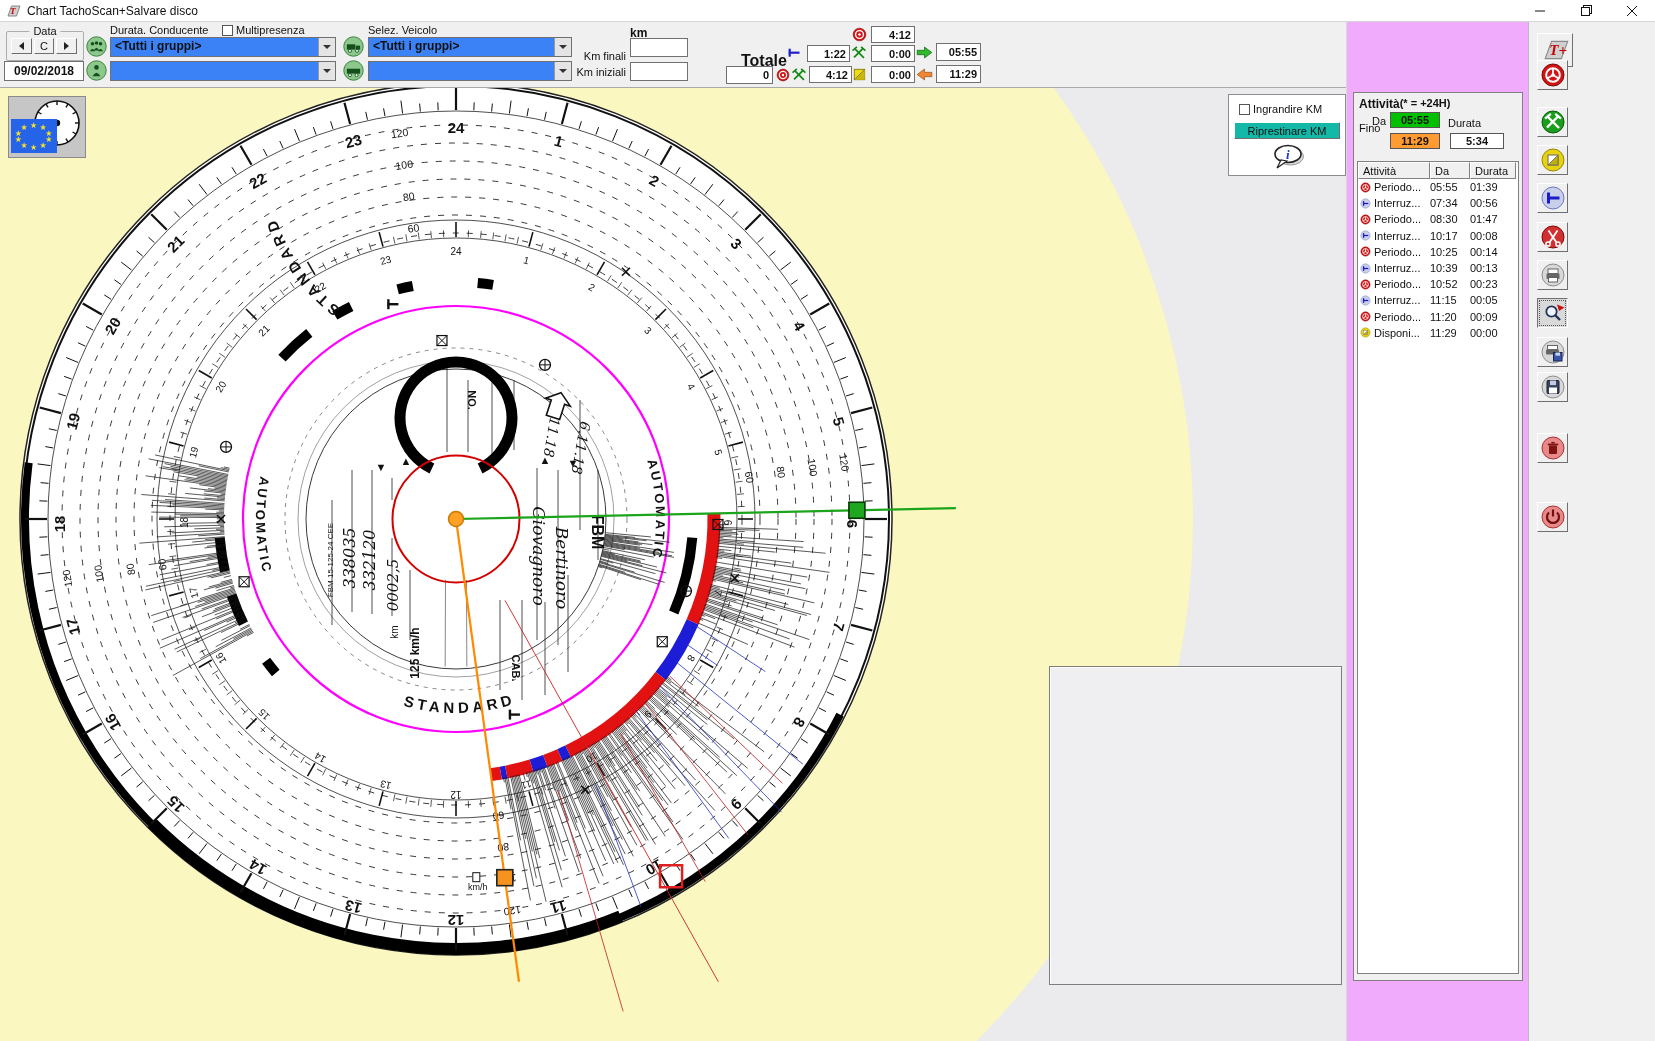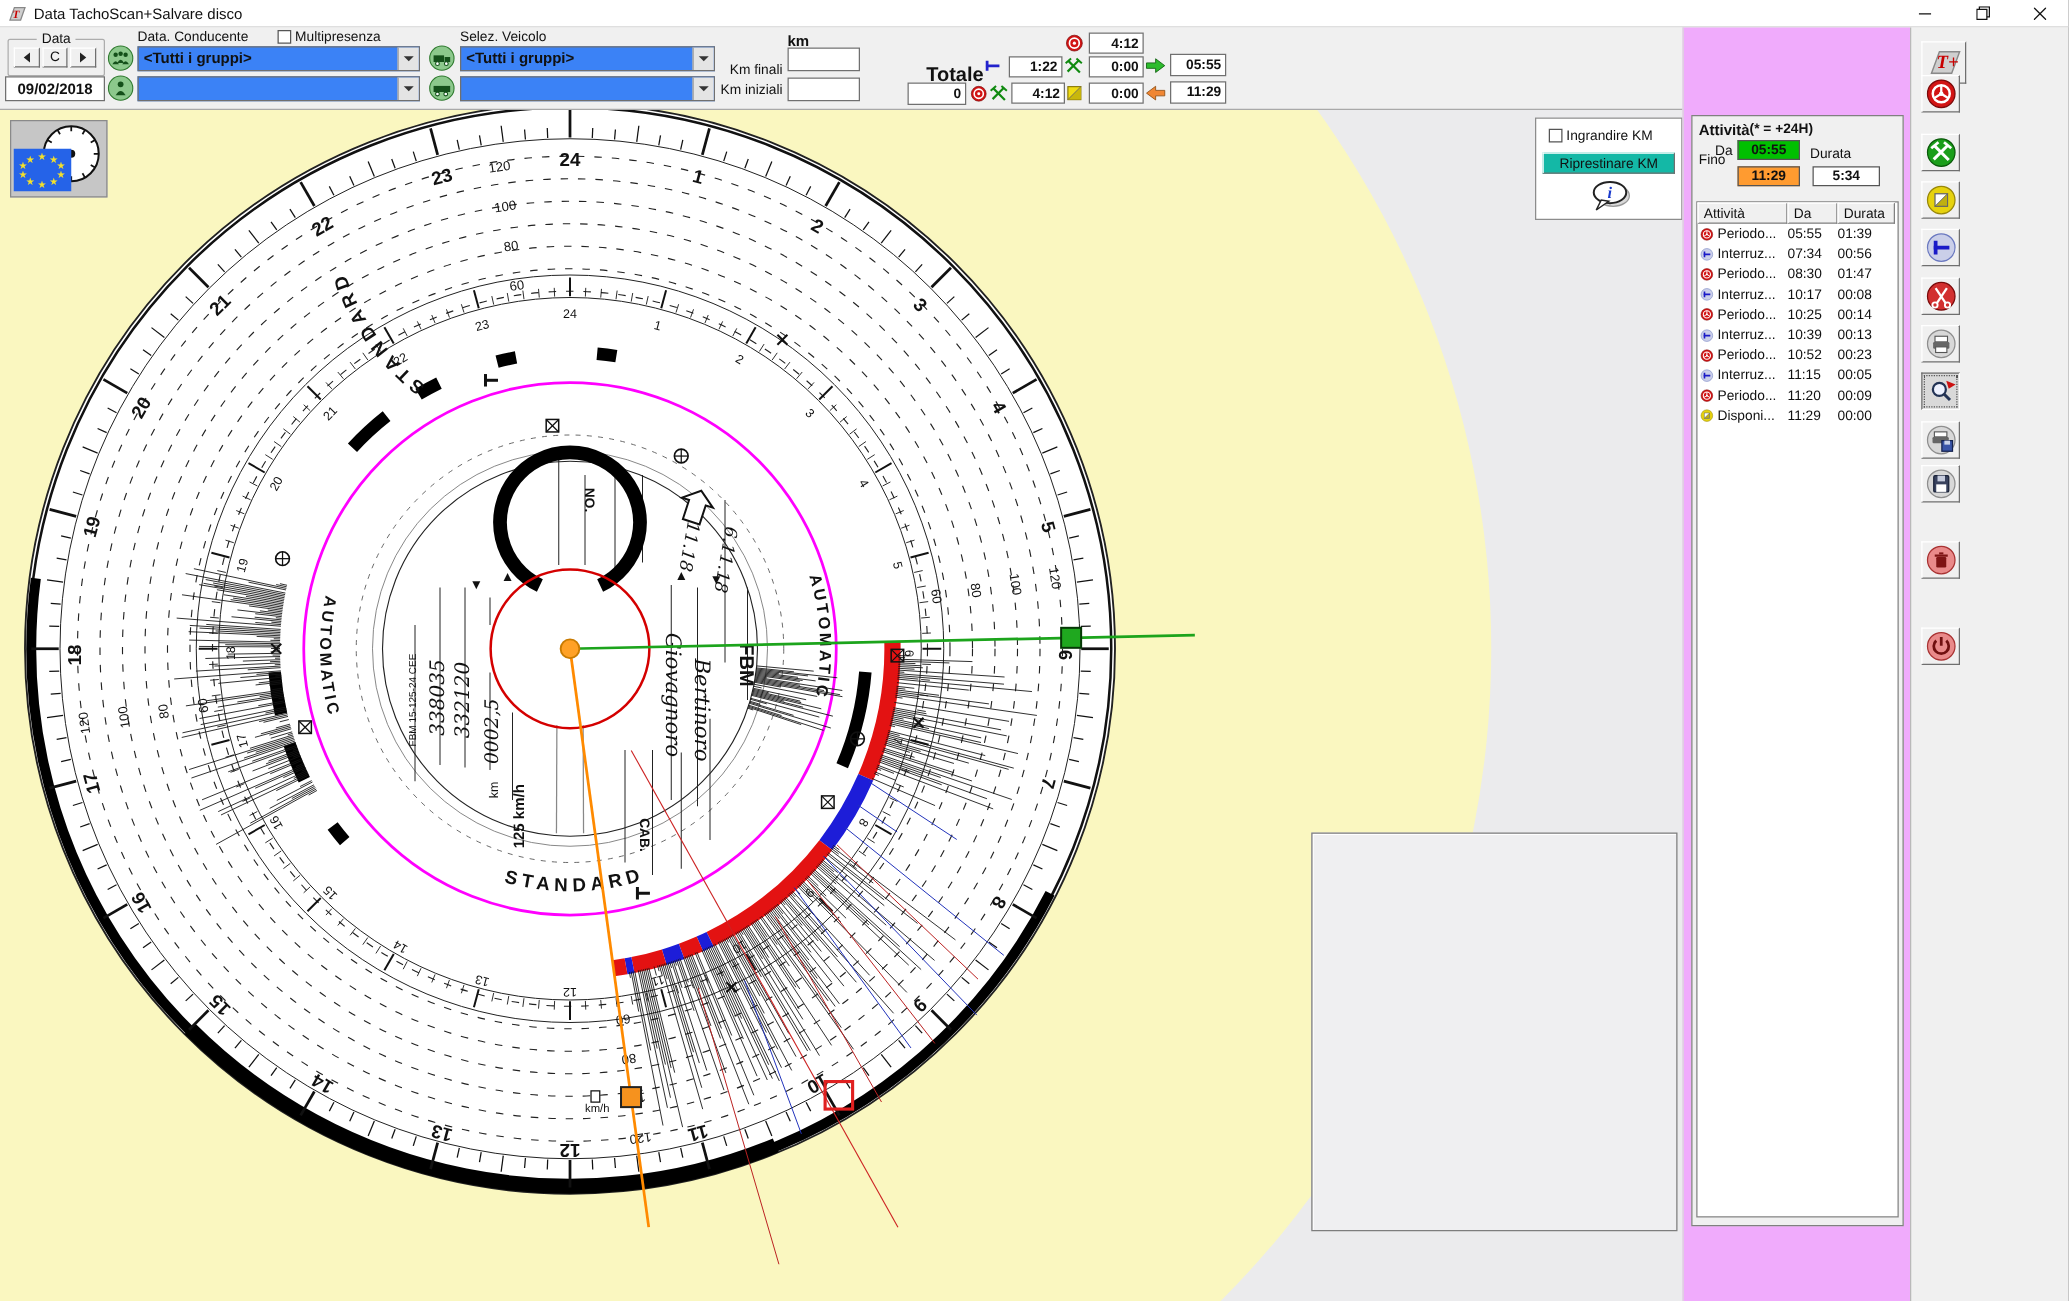--- a/index.html
+++ b/index.html
@@ -78,21 +78,21 @@
 </head>
 <body>
 
 <div class="win">
 
   <div class="titlebar">
     <svg class="appicon" viewBox="0 0 16 16">
       <path d="M2,13 L5.5,3 L14,3 L10.5,13 Z" fill="#CFCFCF" stroke="#888"></path>
       <text x="4" y="11" font-size="9" font-weight="bold" font-style="italic" fill="#C80000" font-family="Liberation Serif, serif">T</text>
     </svg>
-    <span class="title">Data TachoScan+Salvare disco</span>
+    <span class="title">Chart TachoScan+Salvare disco</span>
     <div class="capbtns">
       <div class="capbtn">
         <svg width="10" height="10" viewBox="0 0 10 10">
             <line x1="0" y1="5" x2="10" y2="5" stroke="#111" stroke-width="1"></line>
           </svg>
       </div>
       <div class="capbtn">
         <svg width="11" height="11" viewBox="0 0 11 11">
           <rect x="2.5" y="0.5" width="8" height="8" fill="none" stroke="#111"></rect>
           <rect x="0.5" y="2.5" width="8" height="8" fill="#FFF" stroke="#111"></rect>
@@ -113,21 +113,21 @@
     </div>
     <div class="abs wbtn" style="left:11px;top:16px;width:21px;height:16px;">
         <span class="tri-l"></span>
       </div>
     <div class="abs wbtn" style="left:34px;top:16px;width:20px;height:16px;">C</div>
     <div class="abs wbtn" style="left:56px;top:16px;width:21px;height:16px;">
         <span class="tri-r"></span>
       </div>
     <div class="abs field" style="left:4px;top:39px;width:80px;height:20px;justify-content:center;font-size:12px;">09/02/2018</div>
 
-    <span class="abs lbl" style="left:110px;top:2px;">Data. Conducente</span>
+    <span class="abs lbl" style="left:110px;top:2px;">Durata. Conducente</span>
     <span class="abs" style="left:222px;top:2px;"><span class="chk"></span> <span class="lbl">Multipresenza</span></span>
     <span class="abs mini" style="left:85px;top:13px;">
         <svg viewBox="0 0 26 26" width="23" height="23">
           <circle cx="13" cy="13" r="11" fill="#8CC88C" stroke="#2F7A2F"></circle>
           <circle cx="8.5" cy="10" r="2" fill="#14501A"></circle>
           <circle cx="13" cy="9" r="2" fill="#14501A"></circle>
        <circle cx="17.5" cy="10" r="2" fill="#14501A"></circle>
        <path d="M5.5,18.5 q3,-5.5 6,0 Z" fill="#14501A"></path>
           <path d="M10,17.5 q3,-6 6,0 Z" fill="#14501A"></path>
        <path d="M14.5,18.5 q3,-5.5 6,0 Z" fill="#14501A"></path>

